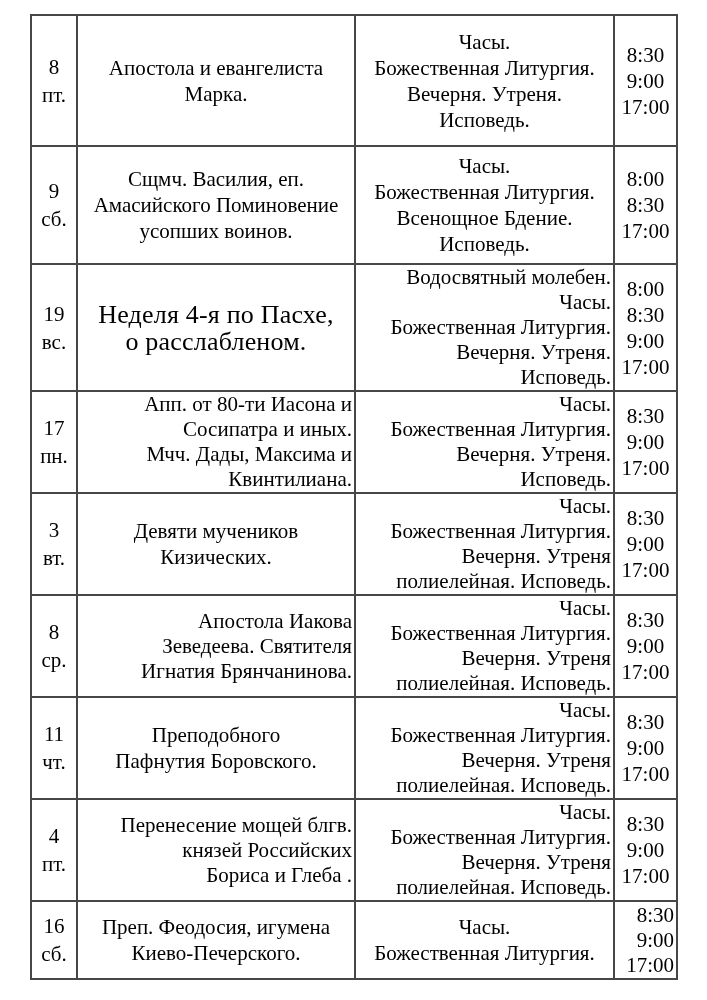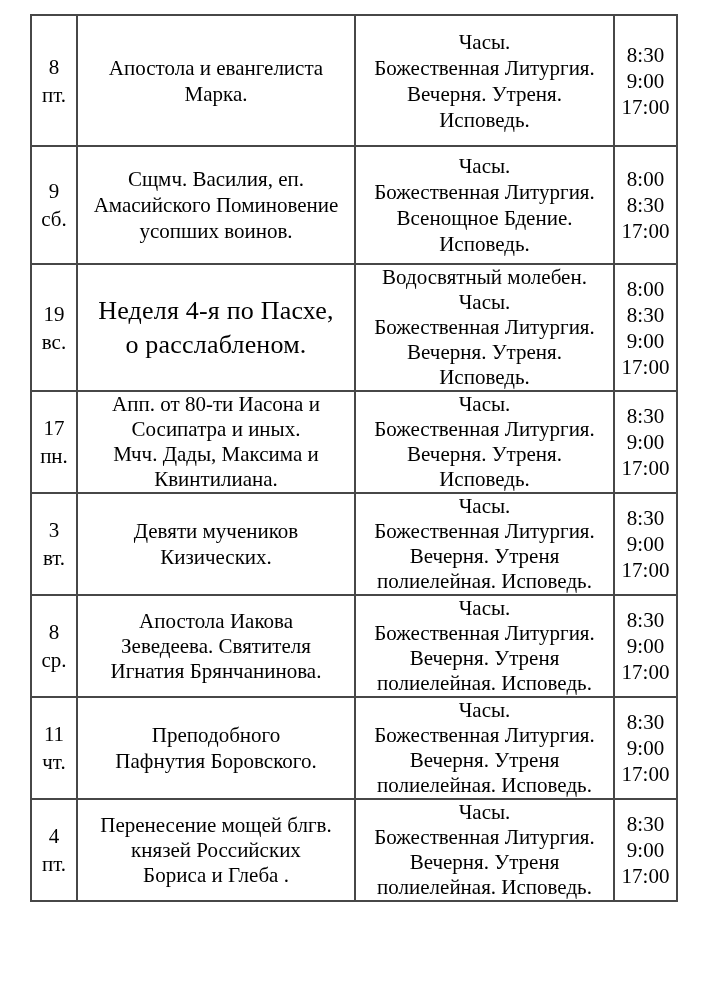--- a/index.html
+++ b/index.html
@@ -32,22 +32,22 @@
     text-align: center;
     vertical-align: middle;
     padding: 0 2px;
     font-size: 21px;
     line-height: 26px;
     overflow: hidden;
   }
   .c-date { line-height: 28px; }
   .c-desc, .c-serv, .c-time { white-space: pre-line; }
   .bold { font-weight: normal; }
-  .big  { font-size: 26px; line-height: 34px; letter-spacing: 0.2px; }
-  .tight { line-height: 25px; }
+  .big  { font-size: 26px; line-height: 27px; letter-spacing: 0.2px; }
+  .tight { line-height: 25px; text-align: right; }
 </style>
 </head>
 <body>
 
 <div class="sheet">
   <table class="schedule">
     <colgroup>
       <col style="width:46px">
       <col style="width:278px">
       <col style="width:259px">
@@ -183,16 +183,29 @@
 Бориса и Глеба .</td>
         <td class="c-serv tight">Часы.
 Божественная Литургия.
 Вечерня. Утреня
 полиелейная. Исповедь.</td>
         <td class="c-time">8:30
 9:00
 17:00</td>
       </tr>
 
+      <tr style="height:78px">
+        <td class="c-date">
+          <div>16</div>
+          <div>сб.</div>
+        </td>
+        <td class="c-desc bold">Преп. Феодосия, игумена
+Киево-Печерского.</td>
+        <td class="c-serv">Часы.
+Божественная Литургия.</td>
+        <td class="c-time tight">8:30
+9:00
+17:00</td>
+      </tr>
 
     </tbody>
   </table>
 </div>
 
 </body></html>

